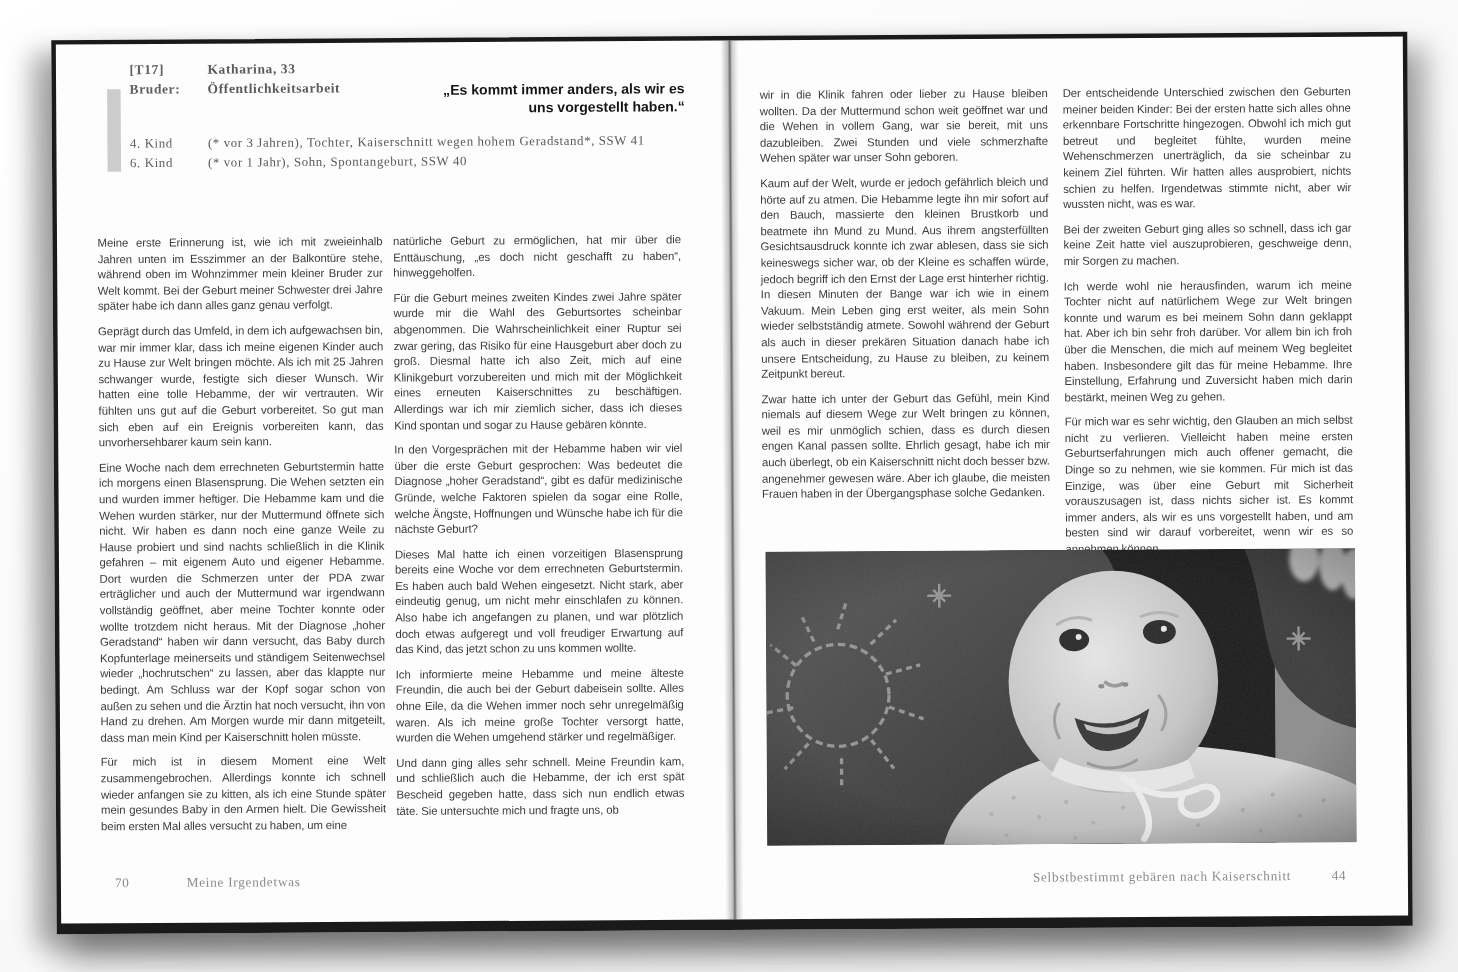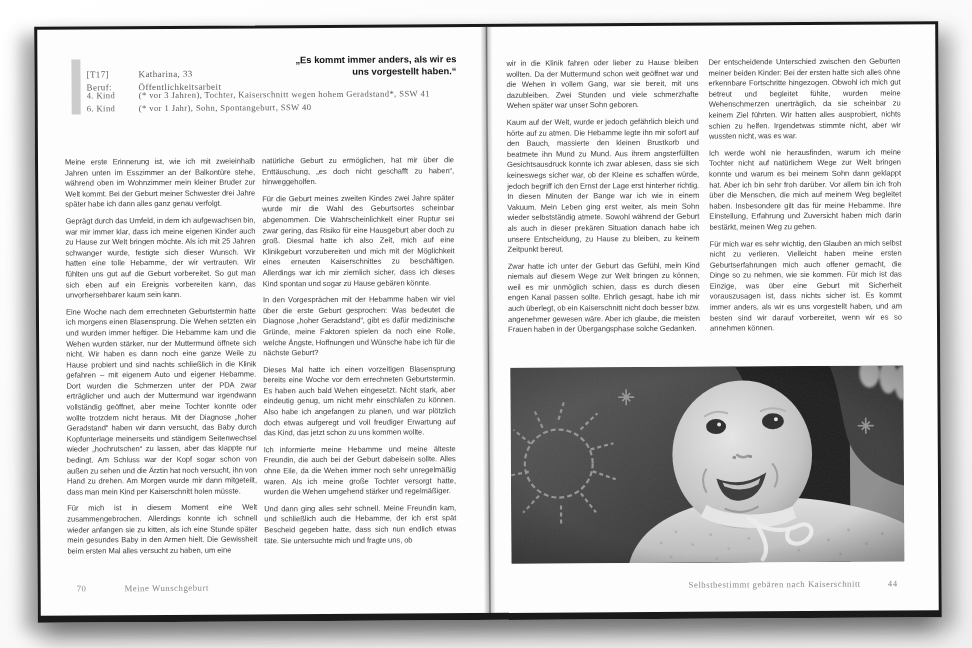--- a/index.html
+++ b/index.html
@@ -20,21 +20,21 @@
     background:linear-gradient(to right,rgba(0,0,0,0) 0%,rgba(30,30,30,.28) 40%,rgba(10,10,10,.6) 52%,rgba(30,30,30,.22) 64%,rgba(0,0,0,0) 100%);
     pointer-events:none;
   }
   .page{position:absolute;inset:0;}
   
   .hdr-bar{position:absolute;left:34px;top:30px;width:9px;height:55px;background:#cccccc;}
   .hdr-grid{
     position:absolute;left:49px;display:grid;grid-template-columns:52px auto;column-gap:0;row-gap:1px;
     font-family:"Liberation Serif",serif;font-size:9px;line-height:11.5px;color:#5f5f5d;letter-spacing:.4px;
   }
-  .hdr-top{top:40px;}
+  .hdr-top{top:12px;font-weight:bold;}
   .hdr-kids{top:61px;font-size:8.6px;}
   .hdr-grid .val{color:#5a5a58;}
   .quote{
     position:absolute;left:239px;top:26px;width:180px;text-align:right;
     font-weight:700;font-size:9.4px;line-height:11.6px;color:#141414;letter-spacing:0;
   }
   
   .col{position:absolute;color:#3c3c3c;}
   .col p{margin:0 0 6px 0;text-align:justify;font-size:7.6px;line-height:10.6px;letter-spacing:-.05px;word-spacing:-.1px;}
   .col-l1{left:27px;top:128px;width:190px;}
@@ -55,21 +55,21 @@
 <body>
 
 <div class="book">
 
   <section class="page">
     <div class="hdr-bar"></div>
 
     <div class="hdr-grid hdr-top">
       <span class="lab">[T17]</span>
       <span class="val">Katharina, 33</span>
-      <span class="lab">Beruf:</span>
+      <span class="lab">Bruder:</span>
       <span class="val">Öffentlichkeitsarbeit</span>
     </div>
 
     <div class="hdr-grid hdr-kids">
       <span class="lab">4. Kind</span>
       <span class="val">(* vor 3 Jahren), Tochter, Kaiserschnitt wegen hohem Geradstand*, SSW 41</span>
       <span class="lab">6. Kind</span>
       <span class="val">(* vor 1 Jahr), Sohn, Spontangeburt, SSW 40</span>
     </div>
 
@@ -78,41 +78,42 @@
     <div class="col col-l1">
       <p>Meine erste Erinnerung ist, wie ich mit zweieinhalb Jahren unten im Esszimmer an der Balkontüre stehe, während oben im Wohnzimmer mein kleiner Bruder zur Welt kommt. Bei der Geburt meiner Schwester drei Jahre später habe ich dann alles ganz genau verfolgt.</p>
       <p>Geprägt durch das Umfeld, in dem ich aufgewachsen bin, war mir immer klar, dass ich meine eigenen Kinder auch zu Hause zur Welt bringen möchte. Als ich mit 25 Jahren schwanger wurde, festigte sich dieser Wunsch. Wir hatten eine tolle Hebamme, der wir vertrauten. Wir fühlten uns gut auf die Geburt vorbereitet. So gut man sich eben auf ein Ereignis vorbereiten kann, das unvorhersehbarer kaum sein kann.</p>
       <p>Eine Woche nach dem errechneten Geburtstermin hatte ich morgens einen Blasensprung. Die Wehen setzten ein und wurden immer heftiger. Die Hebamme kam und die Wehen wurden stärker, nur der Muttermund öffnete sich nicht. Wir haben es dann noch eine ganze Weile zu Hause probiert und sind nachts schließlich in die Klinik gefahren – mit eigenem Auto und eigener Hebamme. Dort wurden die Schmerzen unter der PDA zwar erträglicher und auch der Muttermund war irgendwann vollständig geöffnet, aber meine Tochter konnte oder wollte trotzdem nicht heraus. Mit der Diagnose „hoher Geradstand“ haben wir dann versucht, das Baby durch Kopfunterlage meinerseits und ständigem Seitenwechsel wieder „hochrutschen“ zu lassen, aber das klappte nur bedingt. Am Schluss war der Kopf sogar schon von außen zu sehen und die Ärztin hat noch versucht, ihn von Hand zu drehen. Am Morgen wurde mir dann mitgeteilt, dass man mein Kind per Kaiserschnitt holen müsste.</p>
       <p>Für mich ist in diesem Moment eine Welt zusammengebrochen. Allerdings konnte ich schnell wieder anfangen sie zu kitten, als ich eine Stunde später mein gesundes Baby in den Armen hielt. Die Gewissheit beim ersten Mal alles versucht zu haben, um eine</p>
     </div>
 
     <div class="col col-l2">
       <p>natürliche Geburt zu ermöglichen, hat mir über die Enttäuschung, „es doch nicht geschafft zu haben“, hinweggeholfen.</p>
       <p>Für die Geburt meines zweiten Kindes zwei Jahre später wurde mir die Wahl des Geburtsortes scheinbar abgenommen. Die Wahrscheinlichkeit einer Ruptur sei zwar gering, das Risiko für eine Hausgeburt aber doch zu groß. Diesmal hatte ich also Zeit, mich auf eine Klinikgeburt vorzubereiten und mich mit der Möglichkeit eines erneuten Kaiserschnittes zu beschäftigen. Allerdings war ich mir ziemlich sicher, dass ich dieses Kind spontan und sogar zu Hause gebären könnte.</p>
-      <p>In den Vorgesprächen mit der Hebamme haben wir viel über die erste Geburt gesprochen: Was bedeutet die Diagnose „hoher Geradstand“, gibt es dafür medizinische Gründe, meine Faktoren spielen da noch eine Rolle, welche Ängste, Hoffnungen und Wünsche habe ich für die nächste Geburt?</p>
+      <p>In den Vorgesprächen mit der Hebamme haben wir viel über die erste Geburt gesprochen: Was bedeutet die Diagnose „hoher Geradstand“, gibt es dafür medizinische Gründe, welche Faktoren spielen da sogar eine Rolle, welche Ängste, Hoffnungen und Wünsche habe ich für die nächste Geburt?</p>
       <p>Dieses Mal hatte ich einen vorzeitigen Blasensprung bereits eine Woche vor dem errechneten Geburtstermin. Es haben auch bald Wehen eingesetzt. Nicht stark, aber eindeutig genug, um nicht mehr einschlafen zu können. Also habe ich angefangen zu planen, und war plötzlich doch etwas aufgeregt und voll freudiger Erwartung auf das Kind, das jetzt schon zu uns kommen wollte.</p>
       <p>Ich informierte meine Hebamme und meine älteste Freundin, die auch bei der Geburt dabeisein sollte. Alles ohne Eile, da die Wehen immer noch sehr unregelmäßig waren. Als ich meine große Tochter versorgt hatte, wurden die Wehen umgehend stärker und regelmäßiger.</p>
       <p>Und dann ging alles sehr schnell. Meine Freundin kam, und schließlich auch die Hebamme, der ich erst spät Bescheid gegeben hatte, dass sich nun endlich etwas täte. Sie untersuchte mich und fragte uns, ob</p>
     </div>
 
     <div class="foot foot-left">
       <span>70</span>
-      <span>Meine Wunschgeburt</span>
+      <span>Meine Irgendetwas</span>
     </div>
   </section>
 
   <section class="page">
     <div class="col col-r1">
       <p>wir in die Klinik fahren oder lieber zu Hause bleiben wollten. Da der Muttermund schon weit geöffnet war und die Wehen in vollem Gang, war sie bereit, mit uns dazubleiben. Zwei Stunden und viele schmerzhafte Wehen später war unser Sohn geboren.</p>
       <p>Kaum auf der Welt, wurde er jedoch gefährlich bleich und hörte auf zu atmen. Die Hebamme legte ihn mir sofort auf den Bauch, massierte den kleinen Brustkorb und beatmete ihn Mund zu Mund. Aus ihrem angsterfüllten Gesichtsausdruck konnte ich zwar ablesen, dass sie sich keineswegs sicher war, ob der Kleine es schaffen würde, jedoch begriff ich den Ernst der Lage erst hinterher richtig. In diesen Minuten der Bange war ich wie in einem Vakuum. Mein Leben ging erst weiter, als mein Sohn wieder selbstständig atmete. Sowohl während der Geburt als auch in dieser prekären Situation danach habe ich unsere Entscheidung, zu Hause zu bleiben, zu keinem Zeitpunkt bereut.</p>
       <p>Zwar hatte ich unter der Geburt das Gefühl, mein Kind niemals auf diesem Wege zur Welt bringen zu können, weil es mir unmöglich schien, dass es durch diesen engen Kanal passen sollte. Ehrlich gesagt, habe ich mir auch überlegt, ob ein Kaiserschnitt nicht doch besser bzw. angenehmer gewesen wäre. Aber ich glaube, die meisten Frauen haben in der Übergangsphase solche Gedanken.</p>
     </div>
 
     <div class="col col-r2">
       <p>Der entscheidende Unterschied zwischen den Geburten meiner beiden Kinder: Bei der ersten hatte sich alles ohne erkennbare Fortschritte hingezogen. Obwohl ich mich gut betreut und begleitet fühlte, wurden meine Wehenschmerzen unerträglich, da sie scheinbar zu keinem Ziel führten. Wir hatten alles ausprobiert, nichts schien zu helfen. Irgendetwas stimmte nicht, aber wir wussten nicht, was es war.</p>
+      <p>Bei der zweiten Geburt ging alles so schnell, dass ich gar keine Zeit hatte viel auszuprobieren, geschweige denn, mir Sorgen zu machen.</p>
       <p>Ich werde wohl nie herausfinden, warum ich meine Tochter nicht auf natürlichem Wege zur Welt bringen konnte und warum es bei meinem Sohn dann geklappt hat. Aber ich bin sehr froh darüber. Vor allem bin ich froh über die Menschen, die mich auf meinem Weg begleitet haben. Insbesondere gilt das für meine Hebamme. Ihre Einstellung, Erfahrung und Zuversicht haben mich darin bestärkt, meinen Weg zu gehen.</p>
       <p>Für mich war es sehr wichtig, den Glauben an mich selbst nicht zu verlieren. Vielleicht haben meine ersten Geburtserfahrungen mich auch offener gemacht, die Dinge so zu nehmen, wie sie kommen. Für mich ist das Einzige, was über eine Geburt mit Sicherheit vorauszusagen ist, dass nichts sicher ist. Es kommt immer anders, als wir es uns vorgestellt haben, und am besten sind wir darauf vorbereitet, wenn wir es so annehmen können.</p>
     </div>
 
     <svg class="photo" viewBox="0 0 394 196" preserveAspectRatio="none" role="img" aria-label="Schwarz-weiß-Foto: lächelndes Baby in Strickjacke mit Kordel, neben dunkler Decke mit aufgesticktem Sonnen- und Sternmotiv">
       <defs>
         <radialGradient id="face" cx="0.42" cy="0.38" r="0.78">
           <stop offset="0" stop-color="#e8e8e8"></stop>
           <stop offset="0.65" stop-color="#c6c6c6"></stop>
           <stop offset="1" stop-color="#999999"></stop>

